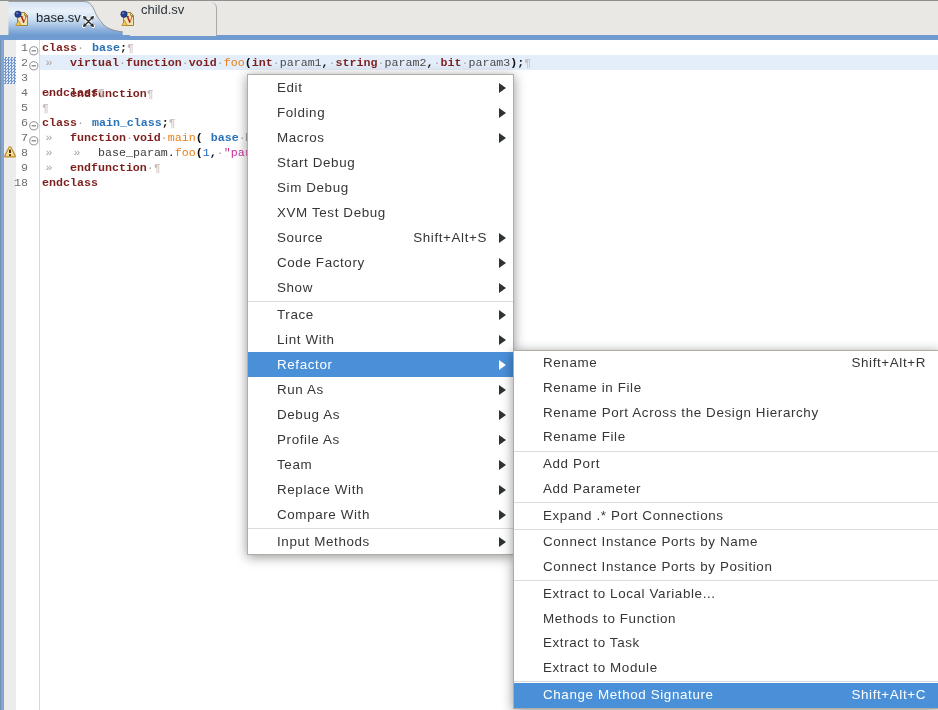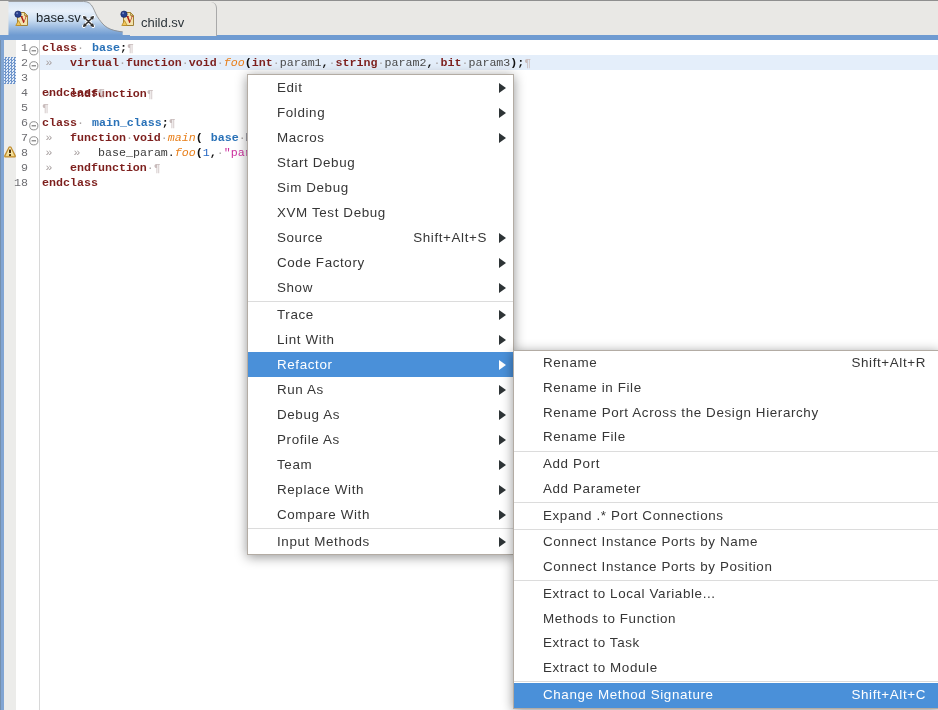--- a/index.html
+++ b/index.html
@@ -9,39 +9,39 @@
 
 
 #tabbar { position:absolute; left:0; top:0; width:938px; height:40px;
   background:#e9e8e5; border-top:1px solid #8f8f8f; }
 #tabbar .band { position:absolute; left:0; top:34px; width:938px; height:5px;
   background:#6f9bd1; }
 #tab2 { position:absolute; left:130px; top:1px; width:87px; height:34px;
   background:#e9e8e5; border-right:1px solid #a9a9a9; border-top-right-radius:6px; }
 #tab1 { position:absolute; left:0; top:1px; width:132px; height:34px; }
 .tabtxt1 { position:absolute; left:36px; top:9px; font-size:13px; color:#20262b; }
-.tabtxt2 { position:absolute; left:141px; top:14px; font-size:13px; color:#2c343a; }
+.tabtxt2 { position:absolute; left:141px; top:1px; font-size:13px; color:#2c343a; }
 
 
 #editor { position:absolute; left:0; top:40px; width:938px; height:670px; background:#fff; }
 #blueedge { position:absolute; left:0; top:40px; width:4px; height:670px; background:#81a5d3; border-left:1px solid #7590ad;}
 #annot { position:absolute; left:4px; top:40px; width:12px; height:670px; background:#ececea; }
 #gutterline { position:absolute; left:39px; top:40px; width:1px; height:670px; background:#d8d8d8; }
 #hatch { position:absolute; left:4px; top:57px; width:12px; height:27px;
   background:conic-gradient(#7096cb 25%, #e3ecf8 0 50%, #7096cb 0 75%, #e3ecf8 0);
   background-size:3px 3px; }
 #linehl { position:absolute; left:40px; top:55px; width:898px; height:15px; background:#e4eefa; }
 .ln { position:absolute; width:28px; text-align:right; font-family:"Liberation Mono", monospace;
   font-size:11.65px; line-height:15px; color:#6e6e72; }
 .fold { position:absolute; left:29px; }
 .cl { position:absolute; left:42px; white-space:pre; font-family:"Liberation Mono", monospace;
   font-size:11.65px; line-height:15px; color:#000; }
 .k  { color:#7d1f1d; font-weight:bold; }
 .t  { color:#2a72b8; font-weight:bold;padding-left:8px; }
-.f  { color:#e87e18;font-style:italic; }
+.f  { color:#e87e18; }
 .v  { color:#4a4a4a; }
 .n  { color:#2668c4; }
 .s  { color:#cc2f9e; }
 .p  { font-weight:bold; color:#111; }
 .w  { color:#a9a4a4; }
 .pi { color:#c9bcbc; }
 .tb { display:inline-block; width:28px; color:#a8a0a0; text-indent:3.5px; }
 .tb2 { display:inline-block; width:28px; color:#a8a0a0; text-indent:3.5px; }
 #warn { position:absolute; left:4px; top:146px; }
 

